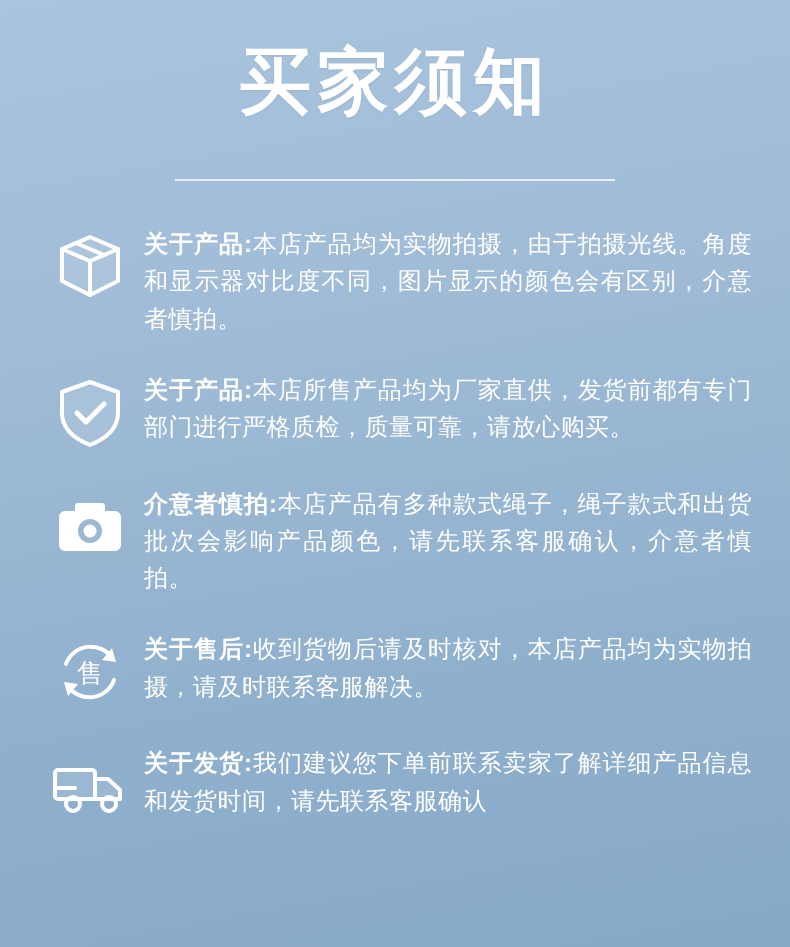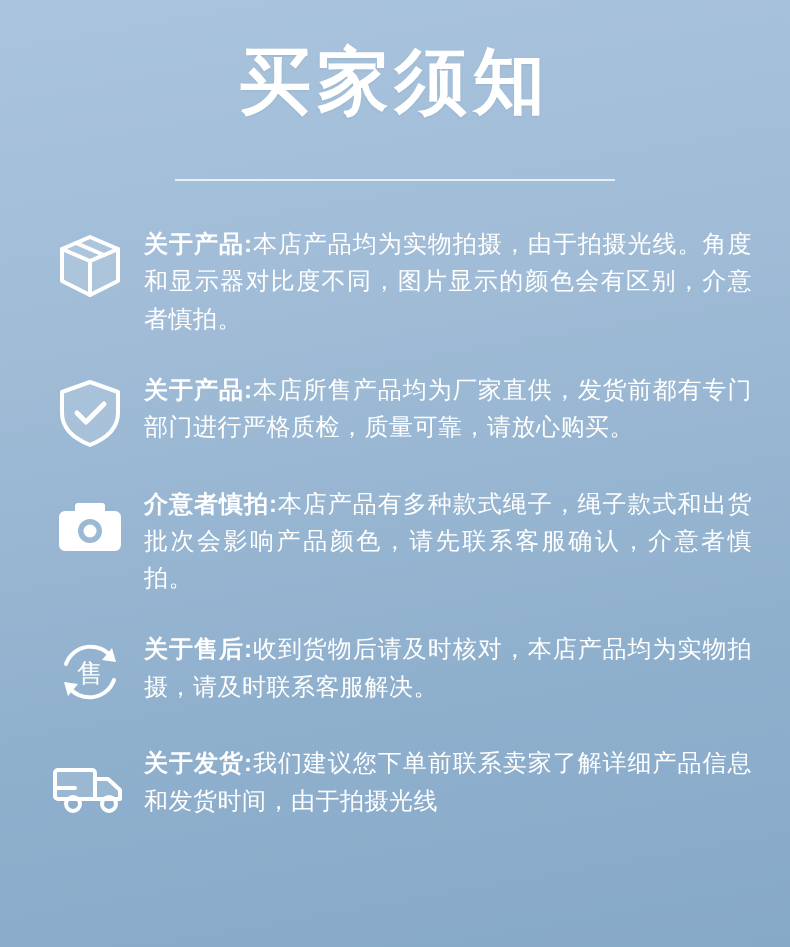--- a/index.html
+++ b/index.html
@@ -139,17 +139,17 @@
         <svg width="76" height="76" viewBox="0 0 76 76" aria-hidden="true">
           <g fill="none" stroke="#ffffff" stroke-width="4" stroke-linejoin="round" stroke-linecap="round">
             <path d="M6 22 h34 a3 3 0 0 1 3 3 v26 H6 a3 3 0 0 1 -3 -3 V25 a3 3 0 0 1 3 -3 z" fill="#ffffff" fill-opacity="0.12"></path>
             <path d="M43 31 h13 l12 11 v9 H43 z" fill="#ffffff" fill-opacity="0.12"></path>
             <path d="M3 40 h20"></path>
           </g>
           <circle cx="21" cy="56" r="7" fill="none" stroke="#ffffff" stroke-width="4"></circle>
           <circle cx="57" cy="56" r="7" fill="none" stroke="#ffffff" stroke-width="4"></circle>
         </svg>
       </div>
-      <div class="text"><span class="label">关于发货:</span><span>我们建议您下单前联系卖家了解详细产品信息和发货时间，由于拍摄光线</span></div>
+      <div class="text"><span class="label">关于发货:</span><span>我们建议您下单前联系卖家了解详细产品信息和发货时间，请先联系客服确认</span></div>
     </div>
 
   </div>
 </div>
 
 </body></html>

